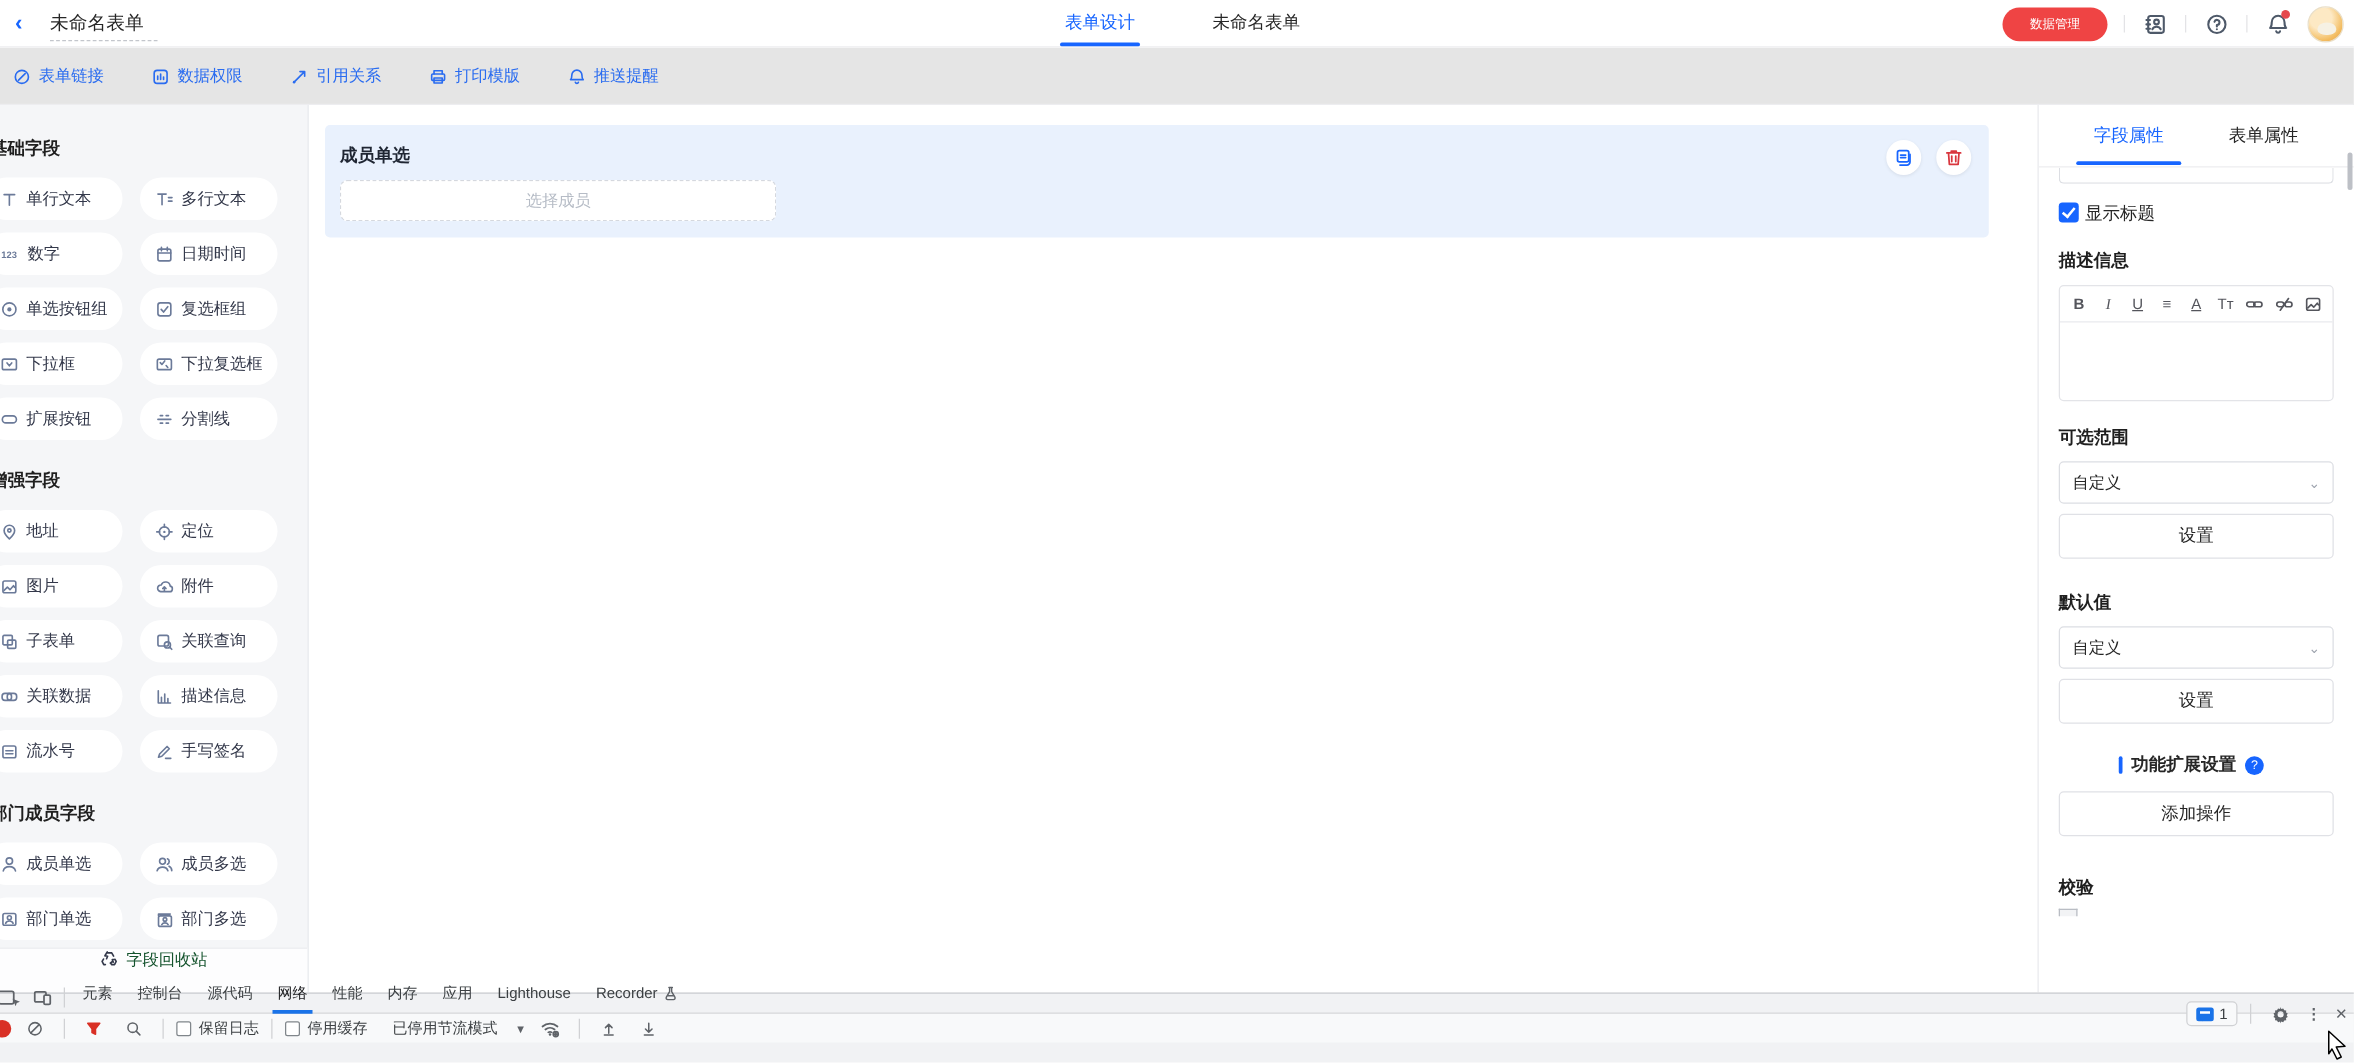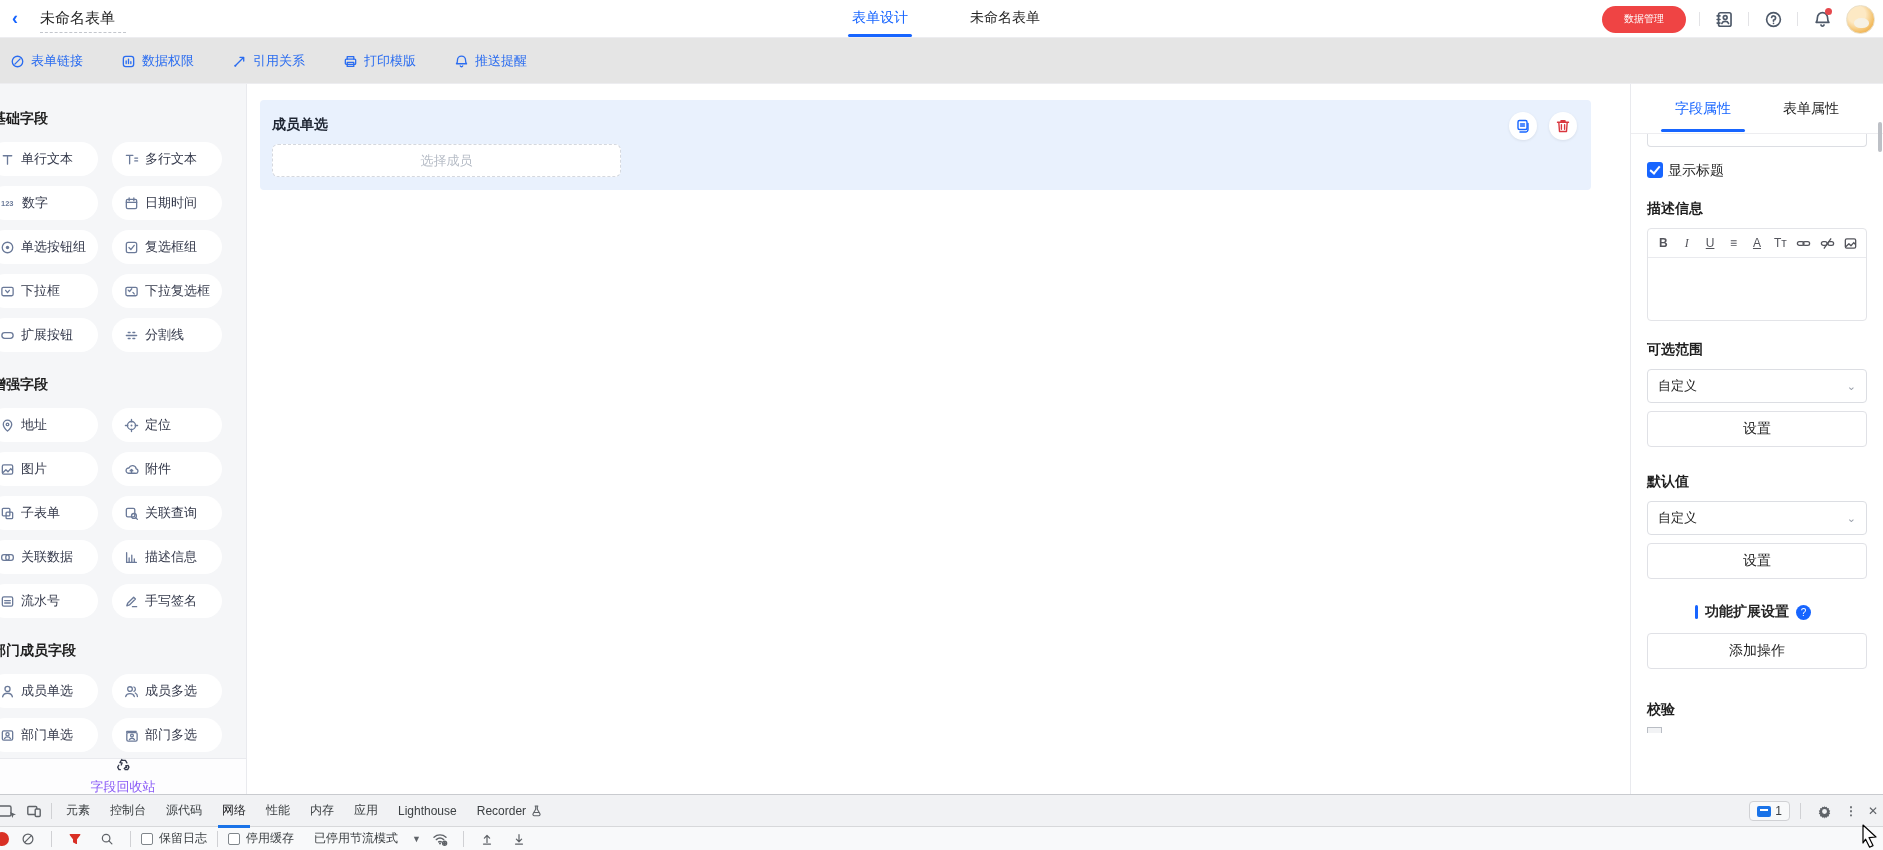--- a/index.html
+++ b/index.html
@@ -45,22 +45,22 @@
   
   .sidebar { position:absolute; top:84px; left:0; width:247px; bottom:56px; background:#f5f6f8;
     border-right:1px solid #e9eaee; overflow:hidden; z-index:10; }
   .side-inner { padding:26px 0 0 0; margin-left:-12px; width:256px; }
   .side-sec-title { font-size:14px; font-weight:bold; color:#1f1f1f; margin:0 0 14px 4px; }
   .pill-grid { display:grid; grid-template-columns:110px 110px; gap:10px 14px; margin-bottom:24px; }
   .pill { height:34px; background:#fff; border-radius:17px; display:flex; align-items:center;
     gap:6px; padding:0 8px 0 12px; font-size:13px; color:#33384a; cursor:grab; white-space:nowrap; }
   .pill .i { color:#6b7a99; }
   .side-bottom { position:absolute; left:0; right:0; bottom:0; height:36px; background:#fdfdfe;
-    border-top:1px solid #e9eaee; display:flex; align-items:center; justify-content:center;
-    gap:6px; font-size:13px; color:#8b5cf6; cursor:pointer;flex-direction:column; }
+    border-top:1px solid #e9eaee; display:flex; align-items:flex-start; justify-content:center;
+    gap:6px; font-size:13px; color:#14532d; cursor:pointer; }
 
   
   .canvas { position:absolute; top:84px; left:247px; right:253px; bottom:56px; background:#fff; overflow:hidden; }
   .field-card { position:absolute; left:13px; right:39px; top:16px; height:90px; background:#e9f1fd;
     border-radius:4px; padding:12px; cursor:pointer; }
   .field-label { font-size:14px; font-weight:bold; color:#1f2633; margin:4px 0 10px 0; }
   .member-input { width:349px; height:33px; background:#fff; border:1px dashed #d5d8de; border-radius:6px;
     display:flex; align-items:center; justify-content:center; font-size:13px; color:#b6bcc6; cursor:pointer; }
   .card-actions { position:absolute; right:14px; top:12px; display:flex; gap:12px; }
   .act-circle { width:28px; height:28px; border-radius:50%; background:#fff; display:flex;
@@ -99,21 +99,21 @@
   .ext-bar { width:3px; height:14px; background:#1765ff; border-radius:2px; }
   .ext-title { font-size:14px; font-weight:bold; }
   .qmark { width:15px; height:15px; border-radius:50%; background:#1765ff; color:#fff; font-size:10px;
     display:flex; align-items:center; justify-content:center; cursor:pointer; }
   .partial-chk { width:15px; height:6px; border:1px solid #b9bdc4; border-bottom:none; margin-top:8px; background:#f2f3f5; }
   .panel-scrollbar { position:absolute; right:1px; top:38px; width:4px; height:30px; background:#bdc0c6; border-radius:2px; }
 
   
   .devtools { position:absolute; left:0; bottom:0; width:1883px; height:56px; background:#f1f2f4;
     border-top:1px solid #c9cbcf; z-index:40; font-size:12px; color:#3c4043; }
-  .dt-tabs { height:32px; display:flex; align-items:center; border-bottom:1px solid #d7d8da; position:relative; }
+  .dt-tabs { height:16px; display:flex; align-items:flex-end; border-bottom:1px solid #d7d8da; position:relative; }
   .dt-leftic { display:flex; align-items:center; margin-left:-5px; }
   .dt-ic { width:26px; height:24px; display:flex; align-items:center; justify-content:center;
     color:#5f6368; cursor:pointer; }
   .dt-sep { width:1px; height:16px; background:#d0d1d4; margin:0 4px; }
   .dt-tab { padding:0 10px; height:32px; display:flex; align-items:center; gap:4px; cursor:pointer; position:relative; }
   .dt-tab.active { color:#1a73e8; color:#202124; }
   .dt-tab.active::after { content:""; position:absolute; left:6px; right:6px; bottom:-1px; height:3px; background:#1a73e8; }
   .dt-right { position:absolute; right:2px; top:0; height:32px; display:flex; align-items:center; gap:6px; }
   .issues-badge { display:flex; align-items:center; gap:4px; border:1px solid #d0d1d4; border-radius:4px;
     padding:2px 7px; background:#f8f9fa; cursor:pointer; }

